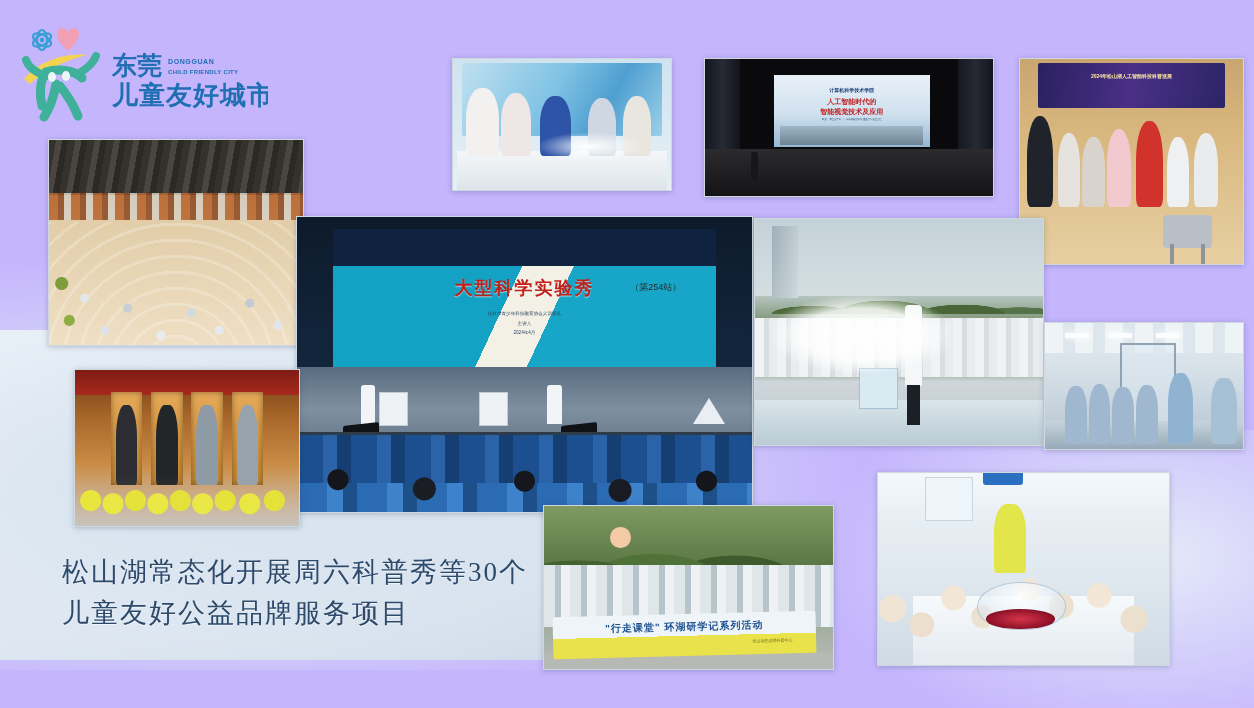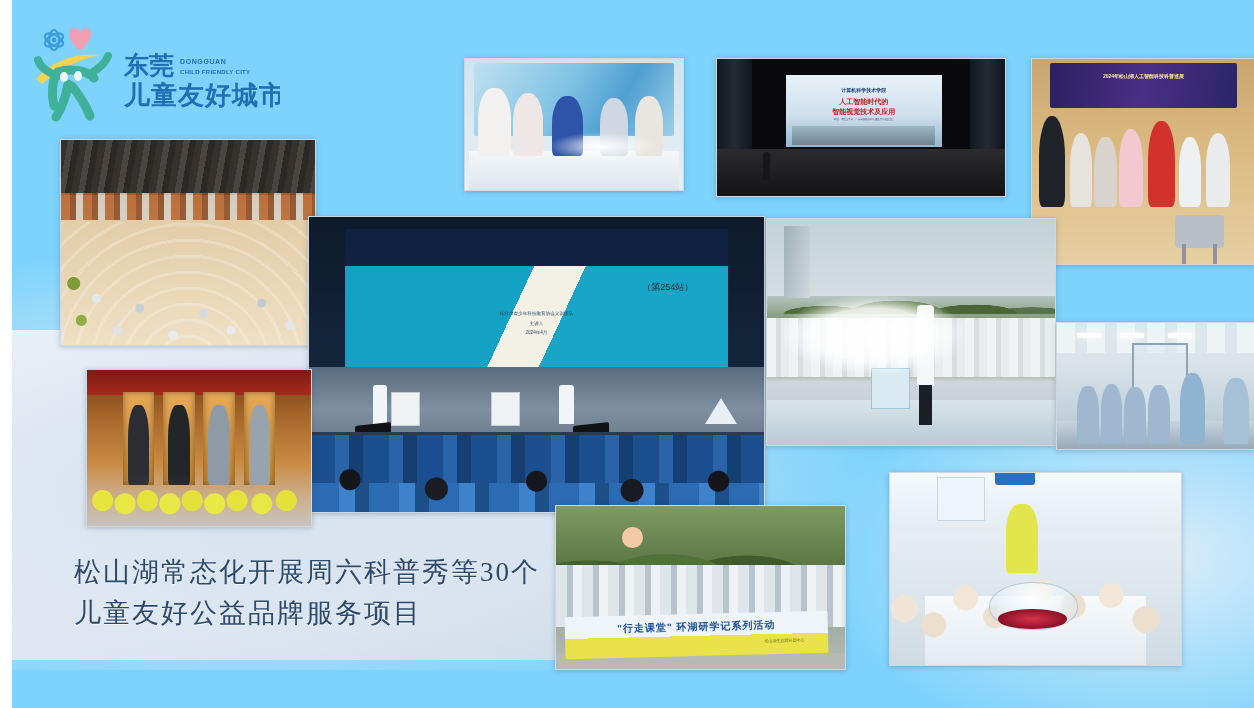--- a/index.html
+++ b/index.html
@@ -5,23 +5,22 @@
   html,body{margin:0;padding:0;}
   body{
     width:1254px;height:708px;
     background:#ffffff;
     font-family:"Liberation Sans","DejaVu Sans",sans-serif;
     overflow:hidden;
     position:relative;
   }
   #slide{
     position:absolute;inset:0;
-    background:#7dd3fc;
+    background:#c4b5fd;
     overflow:hidden;
-    margin-left:12px;
   }
   
   .bg-panel{
     position:absolute;
     left:-120px;top:330px;
     width:760px;height:330px;
     border-radius:58px;
     background:linear-gradient(150deg,#eef3f9 0%,#dee7f1 45%,#ccd9e7 100%);
     filter:blur(0.2px);
   }
@@ -343,20 +342,21 @@
       <div class="kid" style="left:66%;width:10%;height:34%;background:#eef0f1;"></div>
       <div class="kid" style="left:78%;width:11%;height:36%;background:#e9ebec;"></div>
       <div class="dog"></div>
     </div>
   </div>
 
   <div class="photo" id="p5" style="left:296px;top:216px;width:457px;height:297px;">
     <div class="inner">
       <div class="scr">
         <div class="sbody"></div>
+        <div class="stitle">大型科学实验秀</div>
         <div class="ssub">（第254站）</div>
         <div class="sfoot">
           <span>桂林市青少年科技教育协会义训团队</span><br>
           <span>主讲人</span><br>
           <span>2024年4月</span>
         </div>
       </div>
       <div class="stage"></div>
       <div class="doc" style="left:14%;"></div>
       <div class="doc" style="left:55%;"></div>

